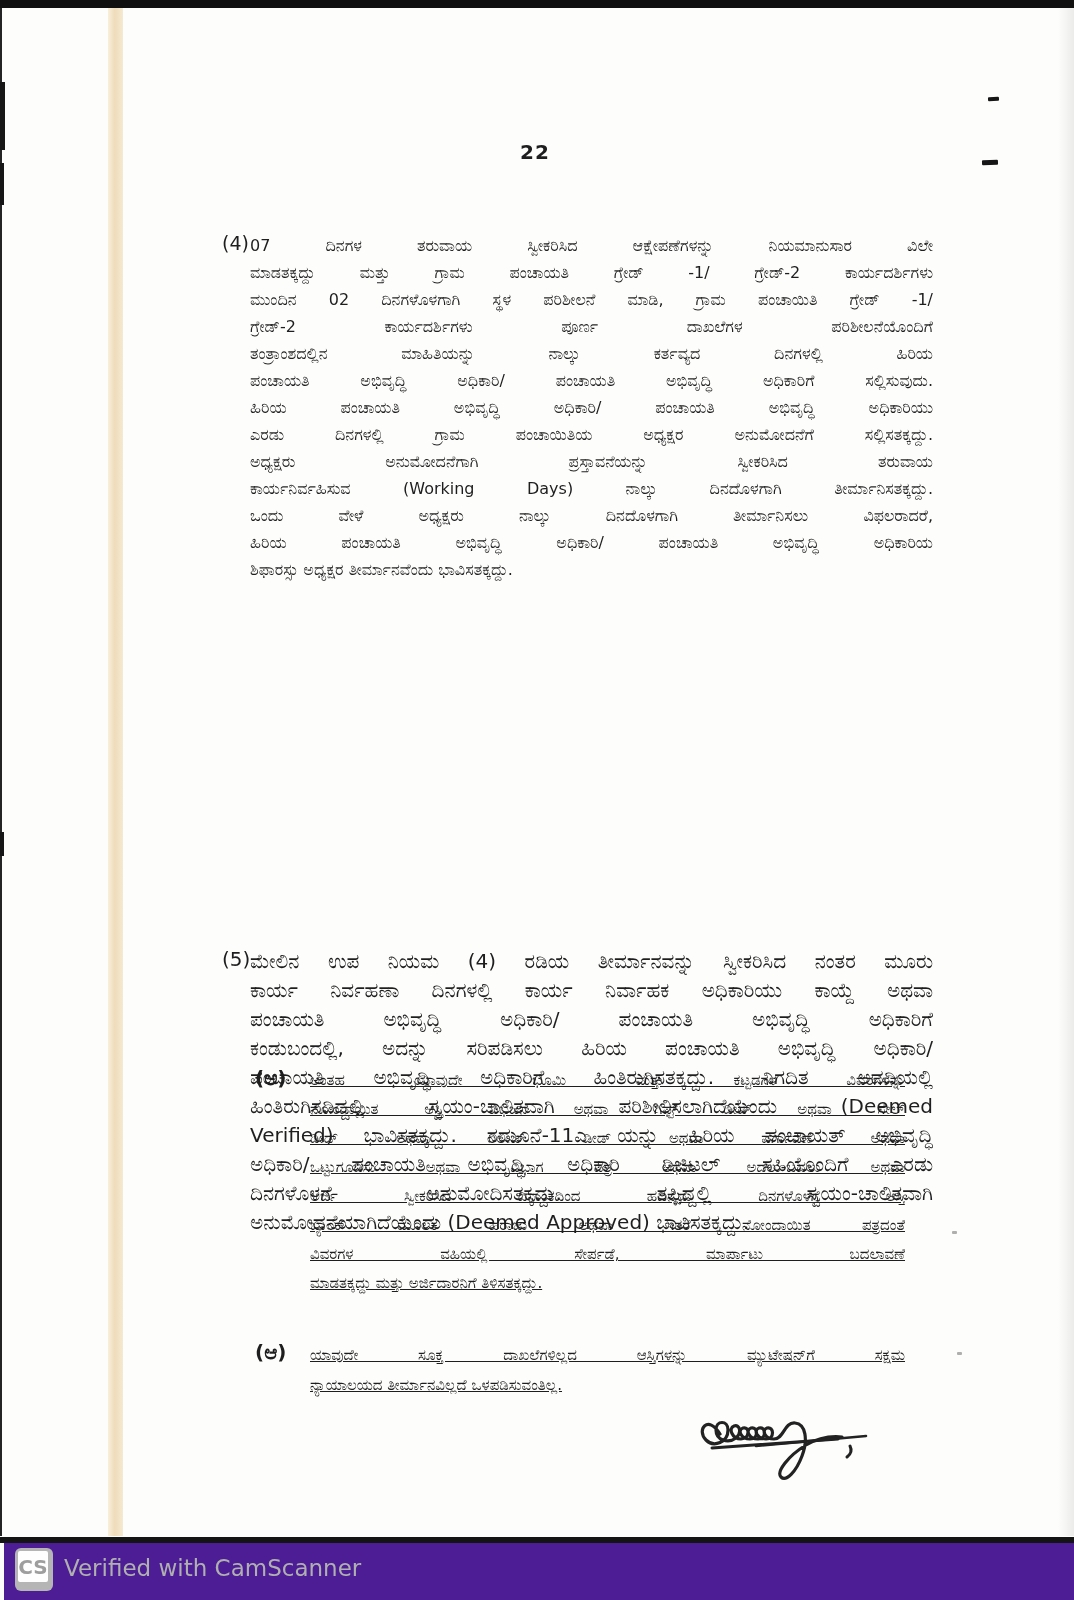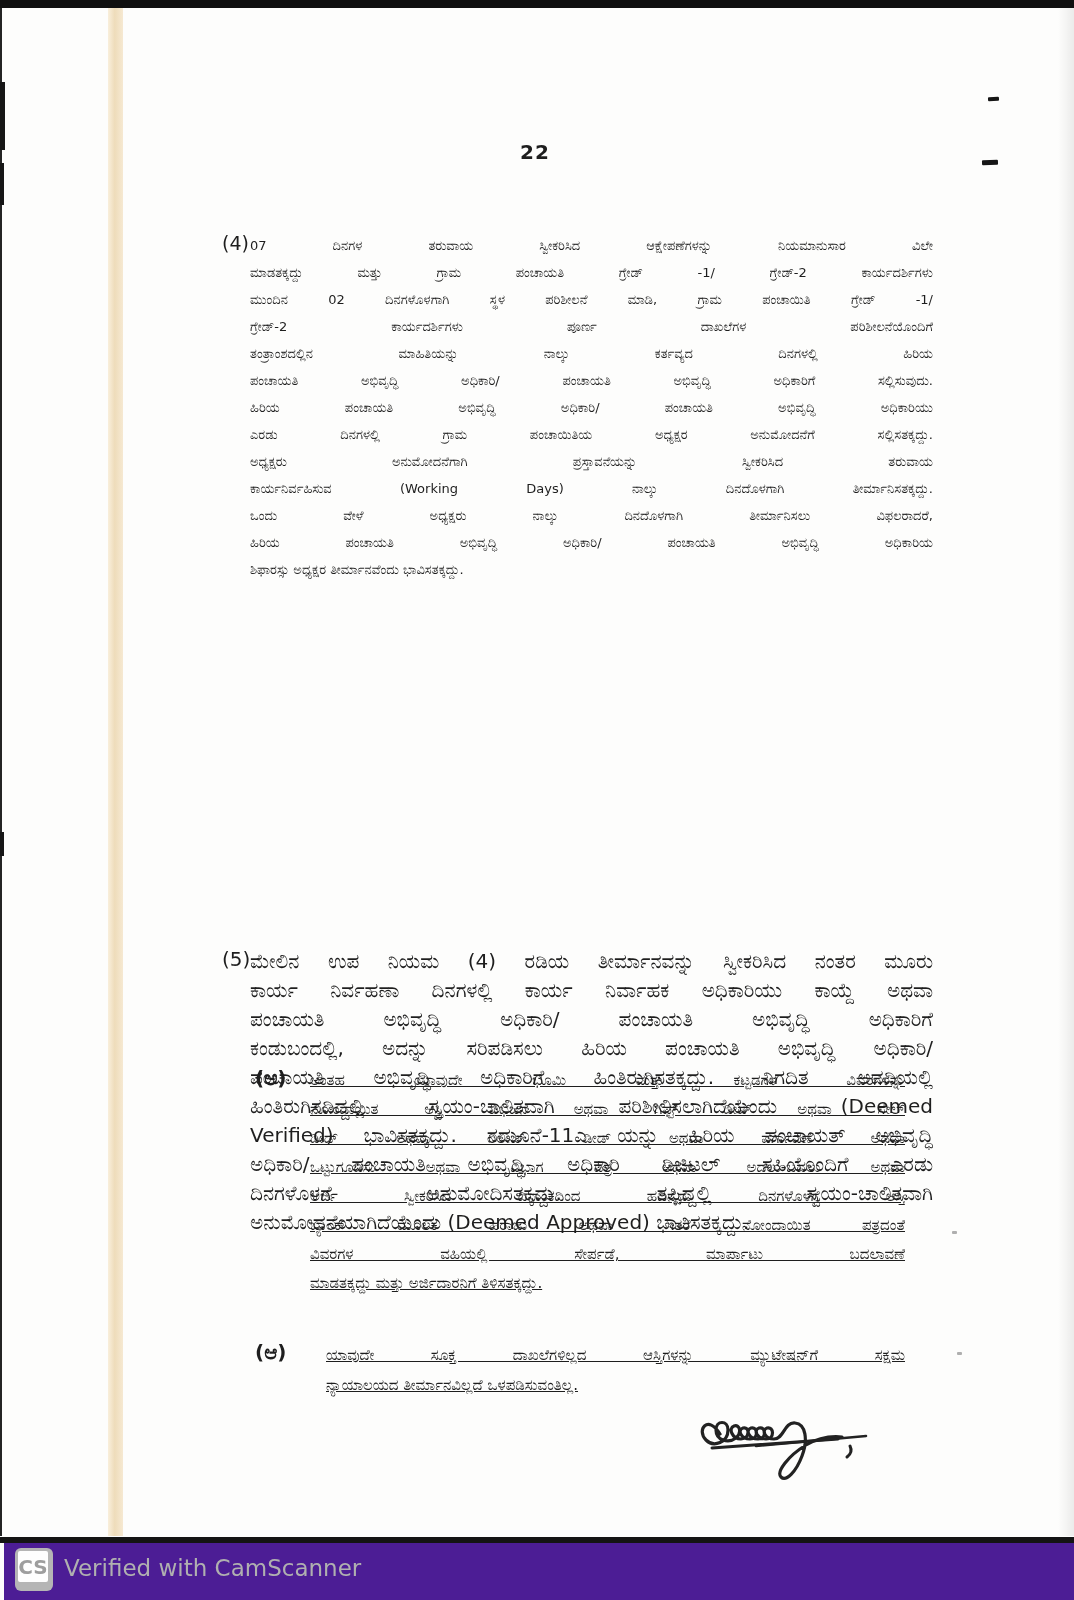--- a/index.html
+++ b/index.html
@@ -15,27 +15,27 @@
          background:linear-gradient(90deg,rgba(0,0,0,0),rgba(0,0,0,0.07));}
   .dash{position:absolute;background:#161616;border-radius:1px;}
   .speck{position:absolute;background:#6f6f6f;opacity:.55;border-radius:1px;}
   
   .pageno{position:absolute;left:505px;top:140px;width:60px;text-align:center;
           font-size:20px;font-weight:bold;letter-spacing:1px;}
   .col{position:absolute;left:222px;width:683px;}
   .para{position:relative;padding-left:28px;}
   .plabel{position:absolute;left:0;top:0;font-size:19px;}
   .line{white-space:nowrap;overflow:hidden;text-align:justify;text-align-last:justify;}
-  .p4 .line{height:27px;line-height:27px;font-size:13px;}
+  .p4 .line{height:27px;line-height:27px;font-size:16px;}
   .p5 .line,.p6 .line{height:29px;line-height:29px;font-size:20px;}
   .p5 .plabel,.p6 .plabel{font-size:20px;}
   .sub{position:relative;margin-left:33px;width:650px;padding-left:55px;box-sizing:border-box;}
   .sub .plabel{font-weight:bold;font-size:20px;}
   .sub .line{height:29px;line-height:29px;font-size:15px;text-decoration:underline;}
-  .sub2 .line{height:30px;line-height:30px;margin-left:16px;}
+  .sub2 .line{height:30px;line-height:30px;}
   .last{text-align-last:left;}
   
   .sig{position:absolute;left:698px;top:1396px;}
   
   .footline{position:absolute;left:0;top:1537px;width:1074px;height:6px;background:#141414;}
   .footer{position:absolute;left:4px;top:1543px;width:1074px;height:64px;background:#4c1d95;}
   .cs-badge{position:absolute;left:11px;top:5px;width:38px;height:43px;background:#b5b5b5;border-radius:6px;}
   .cs-inner{position:absolute;left:3px;top:3px;width:30px;height:31px;background:#fefefe;border-radius:2px;
             display:flex;align-items:center;justify-content:center;font-weight:bold;font-size:20px;color:#9e9e9e;}
   .foot-text{position:absolute;left:60px;top:0;height:57px;line-height:50px;font-size:23px;color:#b0b0b0;}

